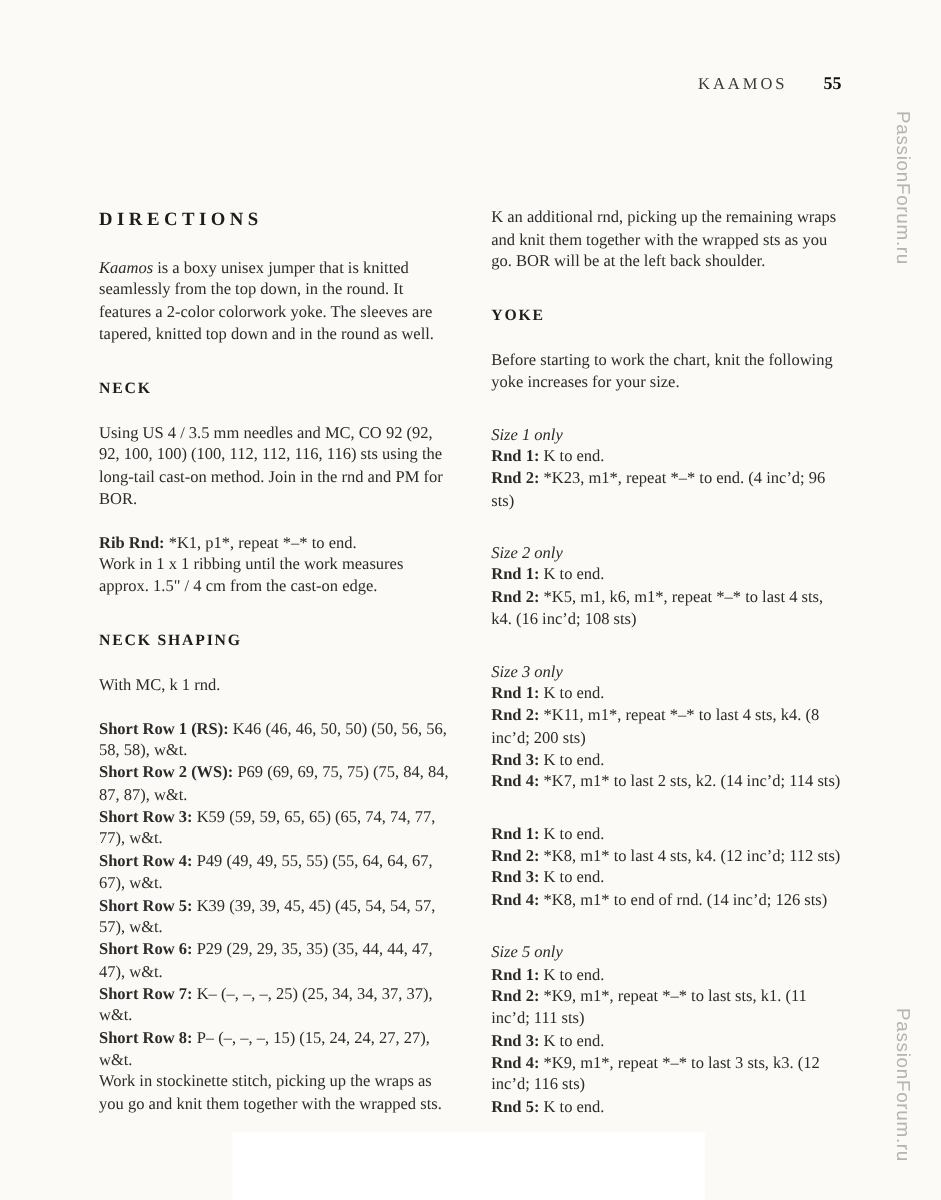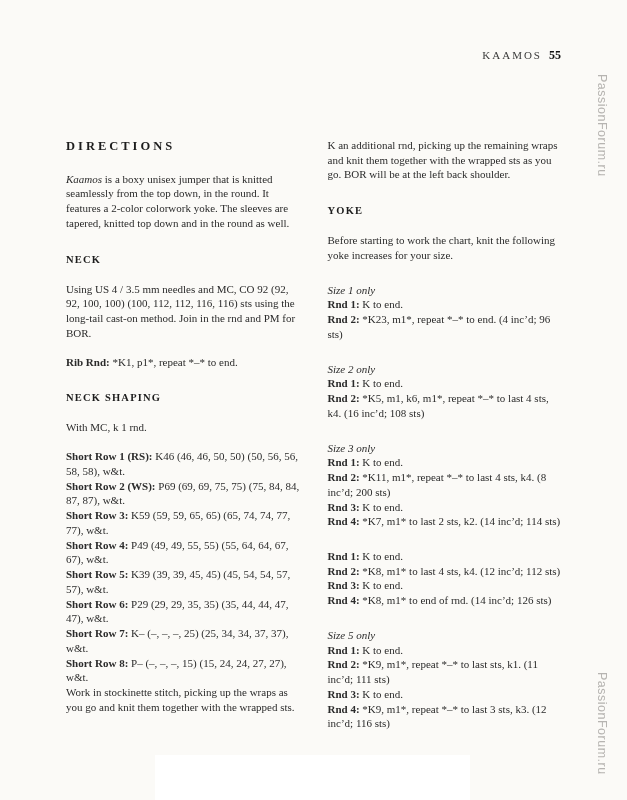--- a/index.html
+++ b/index.html
@@ -15,21 +15,21 @@
   .page-header {
     position: absolute;
     top: 48px;
     right: 66px;
     font-size: 11px;
     display: flex;
     align-items: baseline;
     gap: 7px;
   }
   .book-title { letter-spacing: 2px; color: #3a3a3a; }
-  .page-number { font-weight: 700; color: #111; font-size: 12px; }
+  .page-number { font-weight: 700; color: #111; font-size: 12px; margin-left: 17px; }
 
   .columns {
     position: absolute;
     top: 138px;
     left: 66px;
     right: 66px;
     display: flex;
     gap: 28px;
   }
   .col { flex: 1; min-width: 0; font-size: 11px; line-height: 1.34; }
@@ -93,20 +93,21 @@
   <section class="col">
     <h1 class="heading-lg" style="margin-top:0">DIRECTIONS</h1>
 
     <p class="para"><span class="italic">Kaamos</span><span> is a boxy unisex jumper that is knitted seamlessly from the top down, in the round. It features a 2-color colorwork yoke. The sleeves are tapered, knitted top down and in the round as well.</span></p>
 
     <h2 class="heading-sm">NECK</h2>
 
     <p class="para">Using US 4 / 3.5 mm needles and MC, CO 92 (92, 92, 100, 100) (100, 112, 112, 116, 116) sts using the long-tail cast-on method. Join in the rnd and PM for BOR.</p>
 
     <p class="tight"><span class="bold">Rib Rnd:</span><span> *K1, p1*, repeat *–* to end.</span></p>
+    <p class="para">Work in 1 x 1 ribbing until the work measures approx. 1.5" / 4 cm from the cast-on edge.</p>
 
     <h2 class="heading-sm">NECK SHAPING</h2>
 
     <p class="para">With MC, k 1 rnd.</p>
 
     <p class="tight"><span class="bold">Short Row 1 (RS):</span><span> K46 (46, 46, 50, 50) (50, 56, 56, 58, 58), w&amp;t.</span></p>
     <p class="tight"><span class="bold">Short Row 2 (WS):</span><span> P69 (69, 69, 75, 75) (75, 84, 84, 87, 87), w&amp;t.</span></p>
     <p class="tight"><span class="bold">Short Row 3:</span><span> K59 (59, 59, 65, 65) (65, 74, 74, 77, 77), w&amp;t.</span></p>
     <p class="tight"><span class="bold">Short Row 4:</span><span> P49 (49, 49, 55, 55) (55, 64, 64, 67, 67), w&amp;t.</span></p>
     <p class="tight"><span class="bold">Short Row 5:</span><span> K39 (39, 39, 45, 45) (45, 54, 54, 57, 57), w&amp;t.</span></p>
@@ -150,18 +151,19 @@
       <p class="tight"><span class="bold">Rnd 3:</span><span> K to end.</span></p>
       <p class="tight"><span class="bold">Rnd 4:</span><span> *K8, m1* to end of rnd. (14 inc’d; 126 sts)</span></p>
     </div>
 
     <div class="size-block">
       <p class="size-title">Size 5 only</p>
       <p class="tight"><span class="bold">Rnd 1:</span><span> K to end.</span></p>
       <p class="tight"><span class="bold">Rnd 2:</span><span> *K9, m1*, repeat *–* to last sts, k1. (11 inc’d; 111 sts)</span></p>
       <p class="tight"><span class="bold">Rnd 3:</span><span> K to end.</span></p>
       <p class="tight"><span class="bold">Rnd 4:</span><span> *K9, m1*, repeat *–* to last 3 sts, k3. (12 inc’d; 116 sts)</span></p>
+      <p class="tight"><span class="bold">Rnd 5:</span><span> K to end.</span></p>
     </div>
   </section>
 
 </main>
 
 <div class="bottom-strip"></div>
 
 </body></html>

